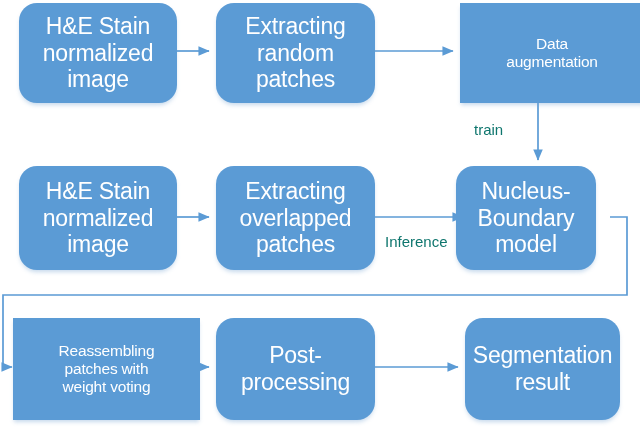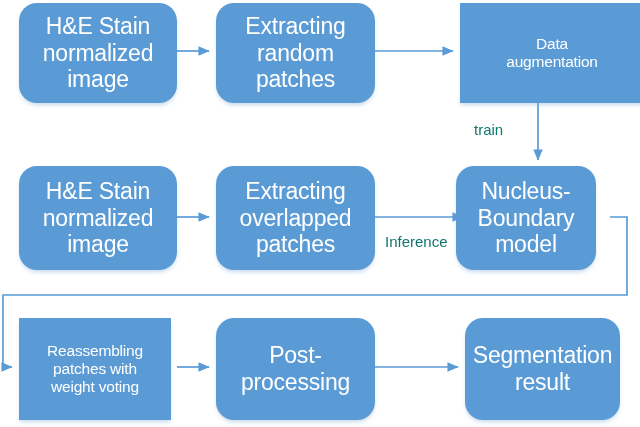--- a/index.html
+++ b/index.html
@@ -100,21 +100,21 @@
   <div class="node lg" style="left:216px; top:166px; width:159px; height:104px;">Extracting
 overlapped
 patches</div>
 
   <div class="edge-label" style="left:385px; top:185px;margin-top:48px;">Inference</div>
 
   <div class="node lg" style="left:456px; top:166px; width:140px; height:104px;">Nucleus-
 Boundary
 model</div>
 
-  <div class="node sm" style="left:19px; top:318px; width:152px; height:102px;">Reassembling
+  <div class="node sm" style="left:13px; top:318px; width:187px; height:102px;">Reassembling
 patches with
 weight voting</div>
 
   <div class="node lg" style="left:465px; top:318px; width:155px; height:102px;">Segmentation
 result</div>
 
   <div class="node lg" style="left:216px; top:318px; width:159px; height:102px;">Post-
 processing</div>
 
 </div>

